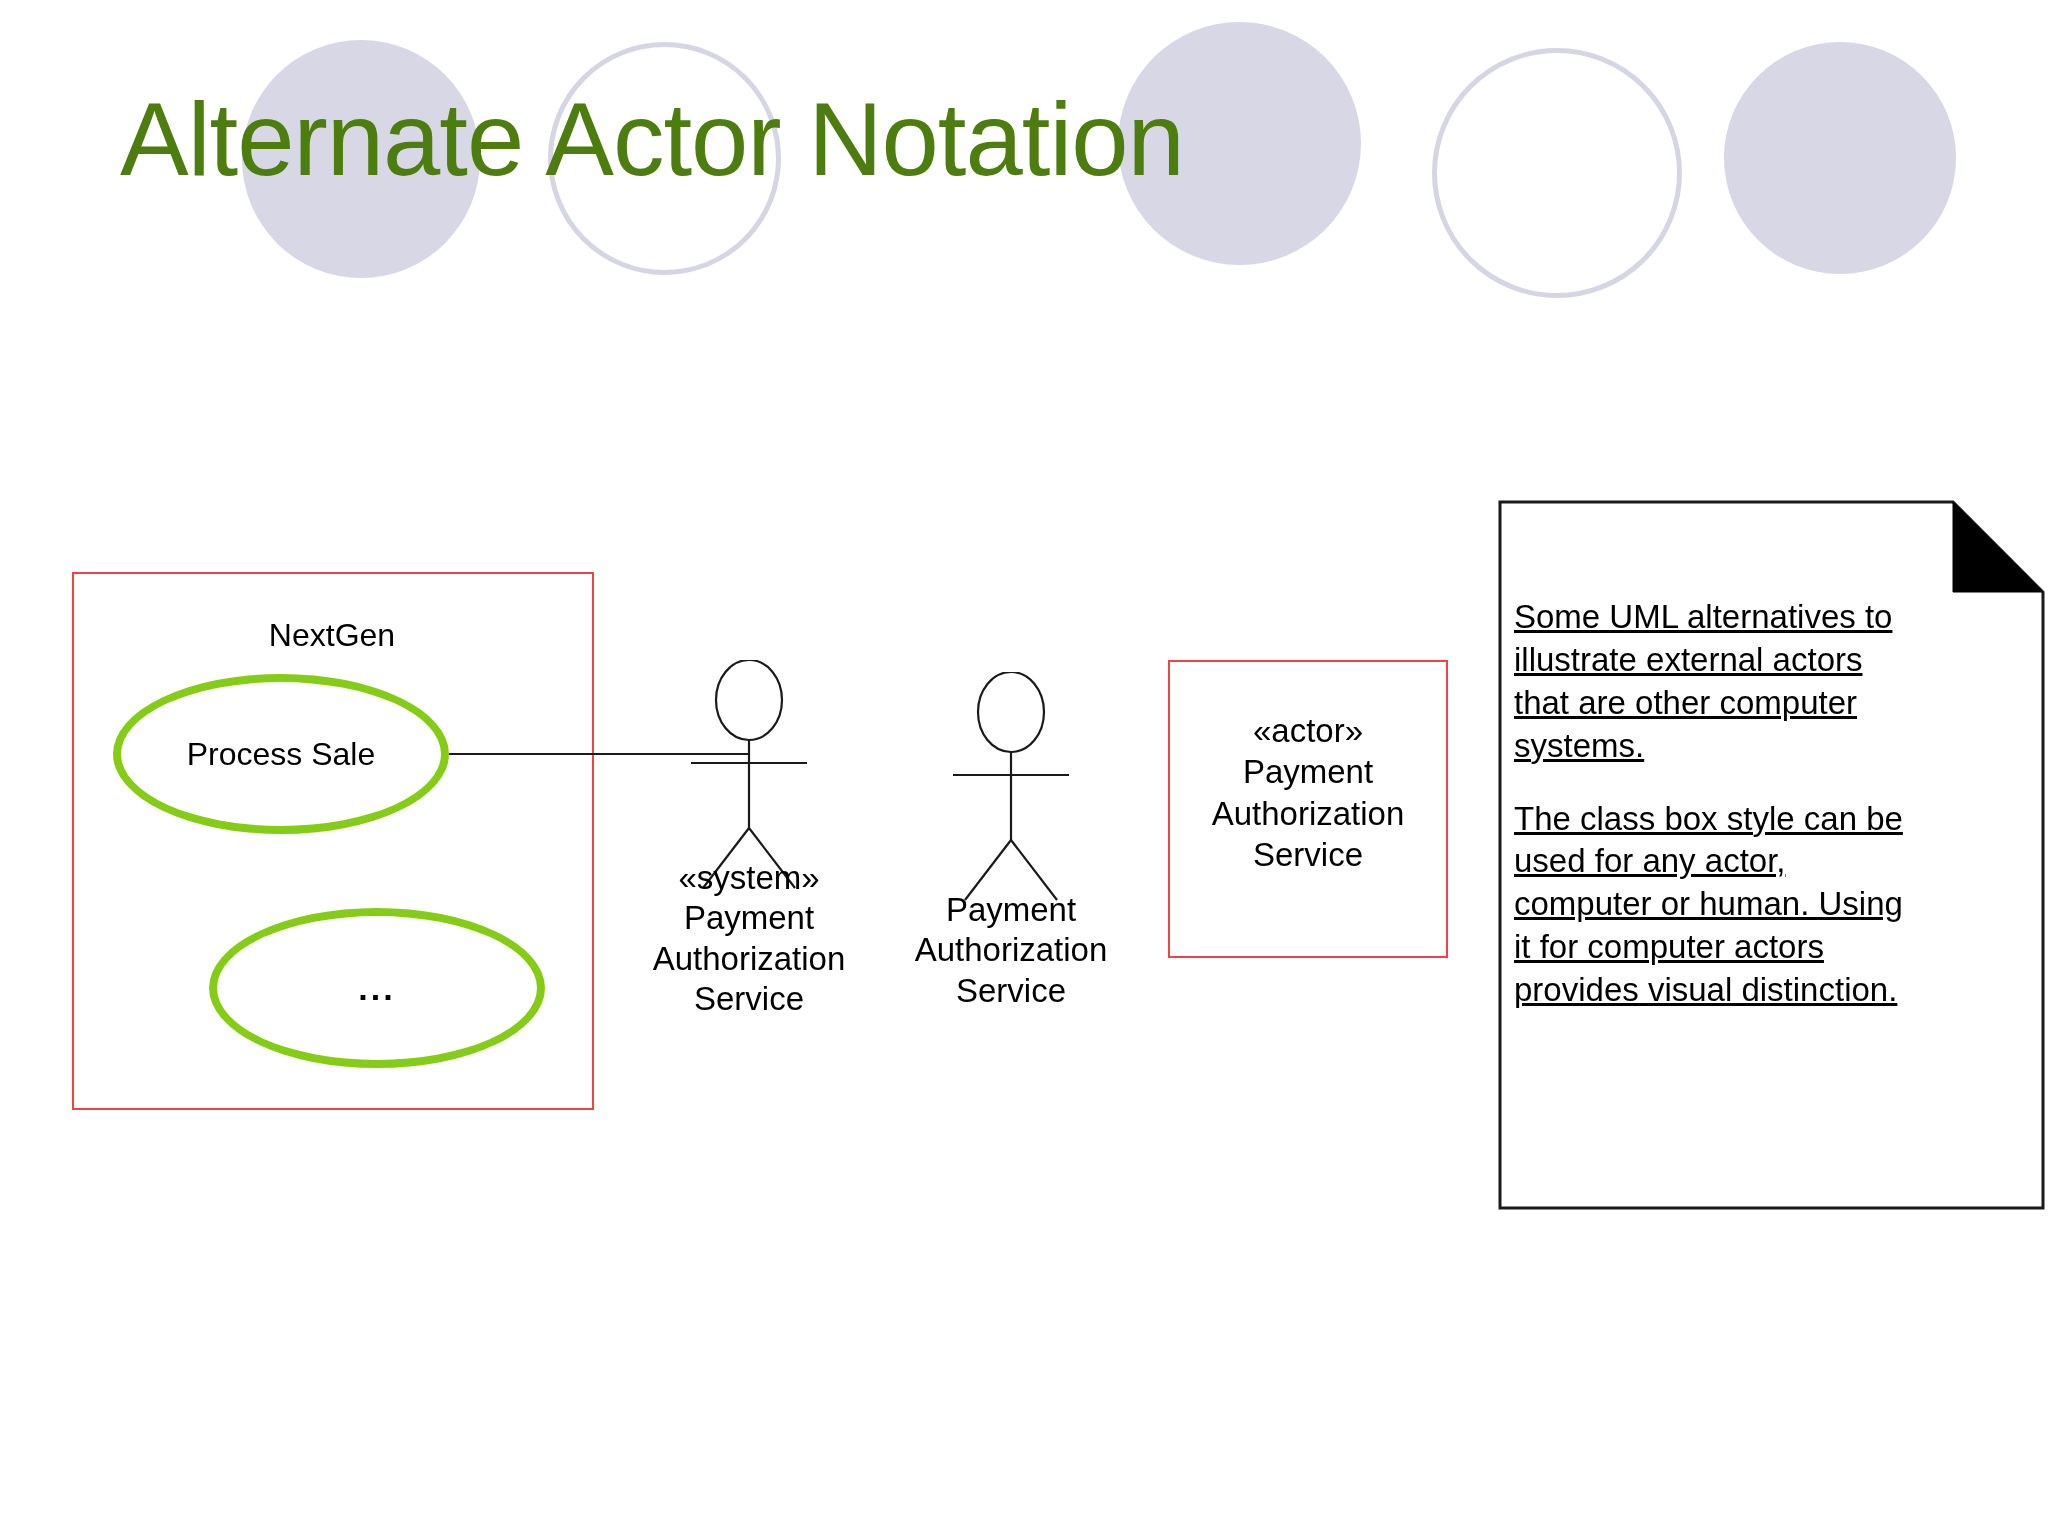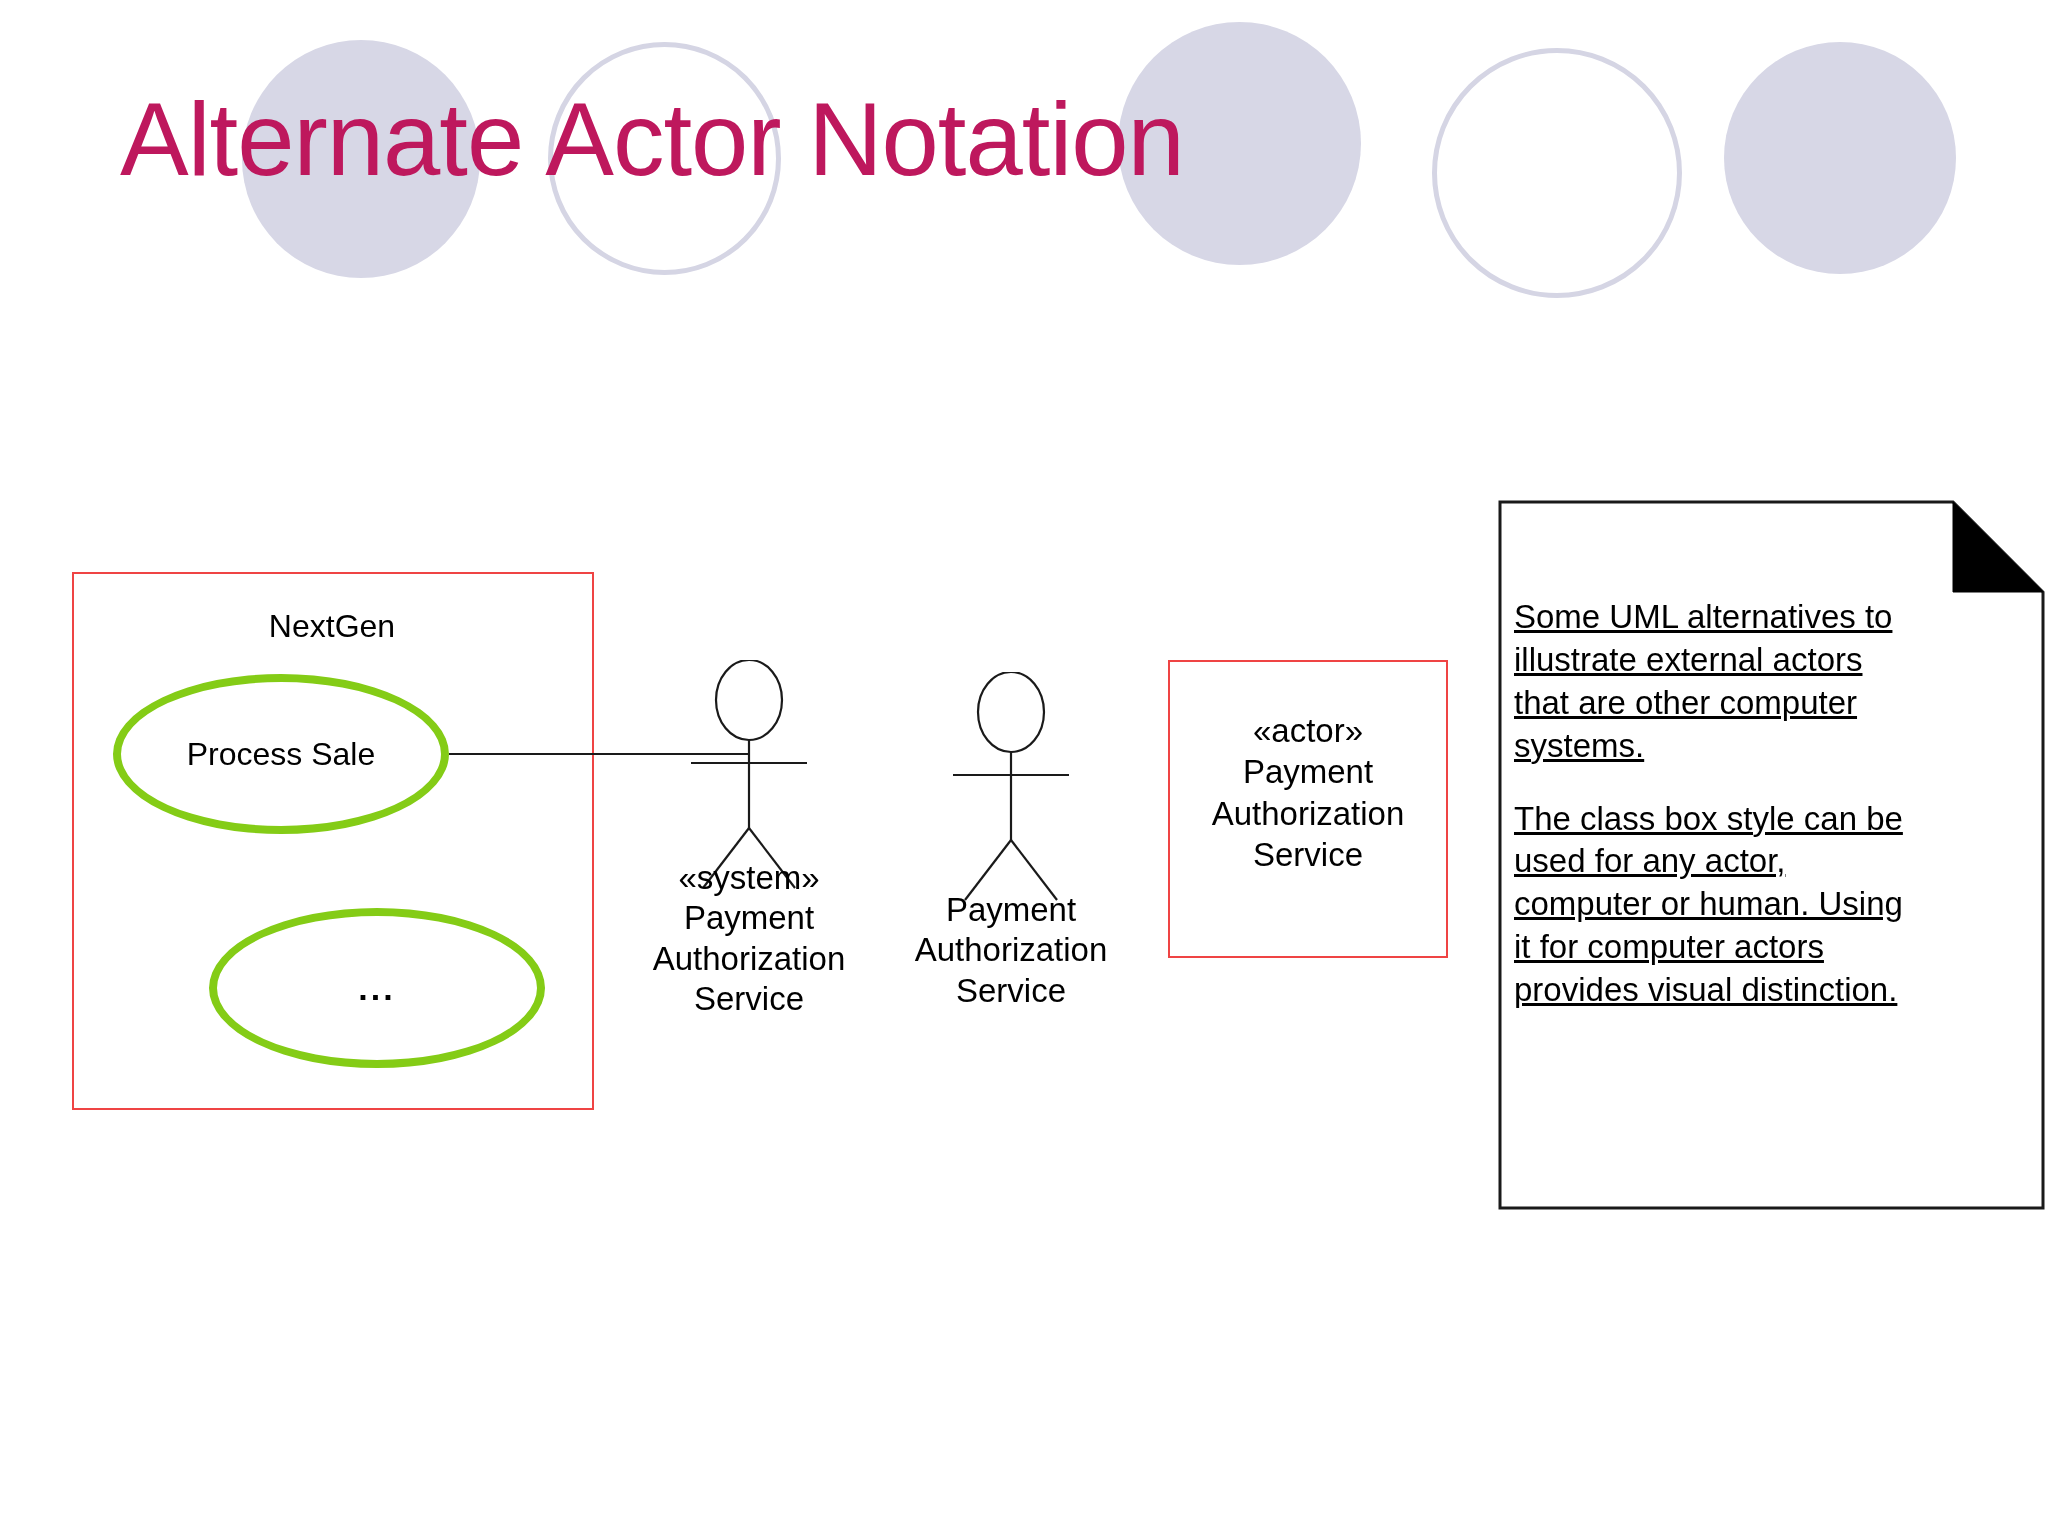--- a/index.html
+++ b/index.html
@@ -34,21 +34,21 @@
 
   
   #slide-title {
     position: absolute;
     left: 120px;
     top: 88px;
     font-size: 103px;
     line-height: 1.0;
     letter-spacing: -1px;
     font-weight: normal;
-    color: #be185d;
+    color: #4d7c0f;
     white-space: nowrap;
     z-index: 5;
   }
 
   
   .uml-rect {
     position: absolute;
     border: 2px solid #ef4444;
     background: #ffffff;
     box-sizing: border-box;
@@ -71,20 +71,21 @@
   .label-center {
     position: absolute;
     text-align: center;
     line-height: 1.18;
     color: #000000;
   }
 
   #system-name {
     font-size: 32px;
     width: 520px;
+    margin-top: 9px;
   }
   #usecase-process-sale-label { font-size: 32px; }
   #usecase-more-label {
     font-size: 34px;
     font-weight: bold;
     letter-spacing: 3px;
   }
 
   .actor-caption {
     font-size: 33px;

